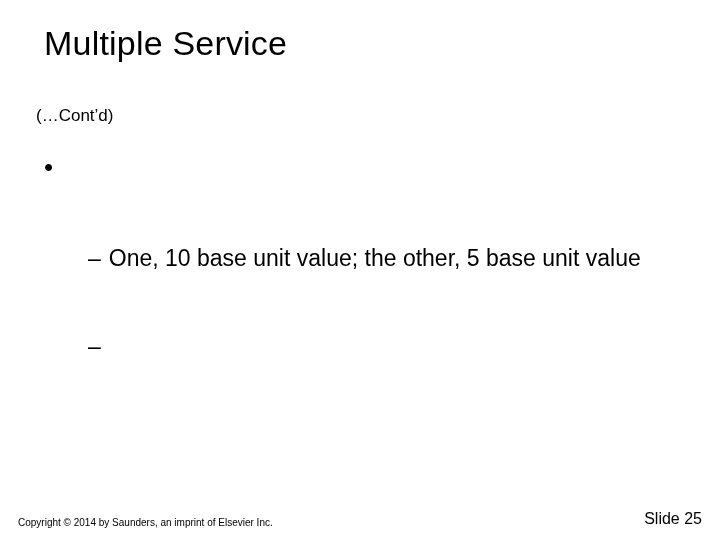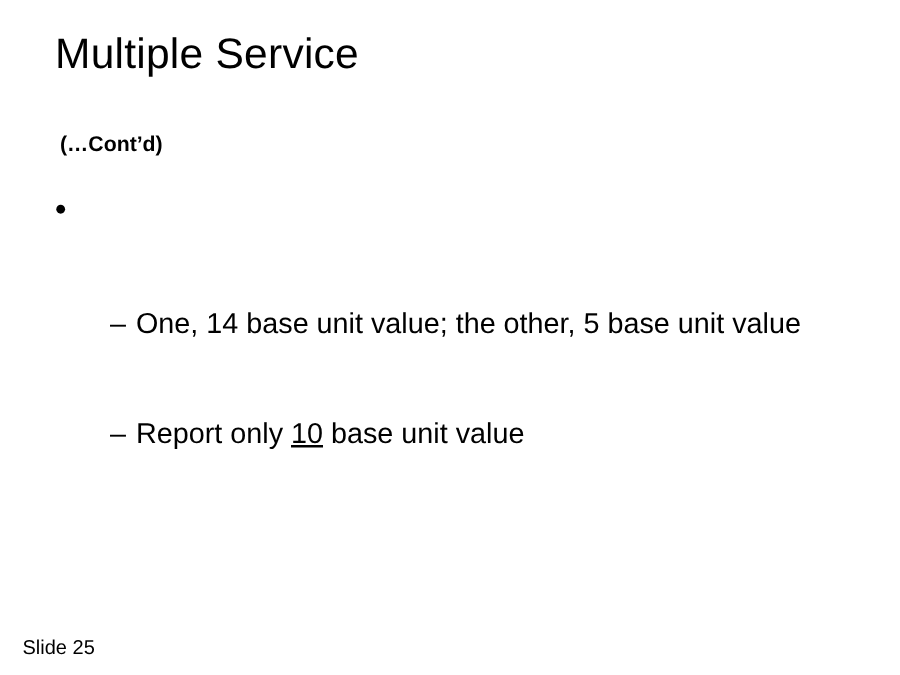--- a/index.html
+++ b/index.html
@@ -1,19 +1,19 @@
 <!DOCTYPE html>
 <html><head>
 <meta charset="utf-8">
 <style>
   * { margin: 0; padding: 0; box-sizing: border-box; }
   html, body { width: 720px; height: 540px; font-family: Arial, Helvetica, sans-serif; background: #fff; color: #000; }
   .slide { position: relative; width: 708px; height: 540px; }
   .title { position: absolute; left: 44px; top: 24px; font-size: 34px; font-weight: 400; letter-spacing: 0.2px; }
-  .contd { position: absolute; left: 48px; top: 106px; font-size: 17px; font-weight: bold; }
+  .contd { position: absolute; left: 36px; top: 106px; font-size: 17px; }
   .bullet-main { position: absolute; left: 44px; top: 152px; width: 640px; display: flex; align-items: flex-start; }
   .bullet-main .dot { font-size: 26px; line-height: 30px; margin-right: 10px; margin-top: 0px; }
   .bullet-main .txt { font-size: 26px; line-height: 30px; }
   .sub1 { position: absolute; left: 88px; top: 244px; width: 600px; display: flex; align-items: flex-start; }
   .sub2 { position: absolute; left: 88px; top: 332px; width: 600px; display: flex; align-items: flex-start; }
   .sub1 .dash, .sub2 .dash { font-size: 23px; line-height: 28px; margin-right: 8px; }
   .sub1 .txt, .sub2 .txt { font-size: 23px; line-height: 28px; }
   .underline { text-decoration: underline; }
   .footer { position: absolute; left: 0; bottom: 0; width: 720px; height: 32px; display: flex; justify-content: space-between; align-items: flex-end; padding: 0 18px 12px 18px; }
   .copyright { font-size: 10px; }
@@ -25,26 +25,24 @@
 <div class="slide">
   <div class="title">Multiple Service</div>
   <div class="contd">(…Cont’d)</div>
 
   <div class="bullet-main">
     <span class="dot">•</span>
   </div>
 
   <div class="sub1">
     <span class="dash">–</span>
-    <span class="txt">One, 14 base unit value; the other, 5 base unit value</span>
+    <span class="txt">One, 10 base unit value; the other, 5 base unit value</span>
   </div>
 
   <div class="sub2">
     <span class="dash">–</span>
-    <span class="txt">
-      <span>Report only </span><span class="underline">10</span><span> base unit value</span>
-    </span>
   </div>
 
   <div class="footer">
+    <div class="copyright">Copyright © 2014 by Saunders, an imprint of Elsevier Inc.</div>
     <div class="slidenum">Slide 25</div>
   </div>
 </div>
 
 </body></html>

